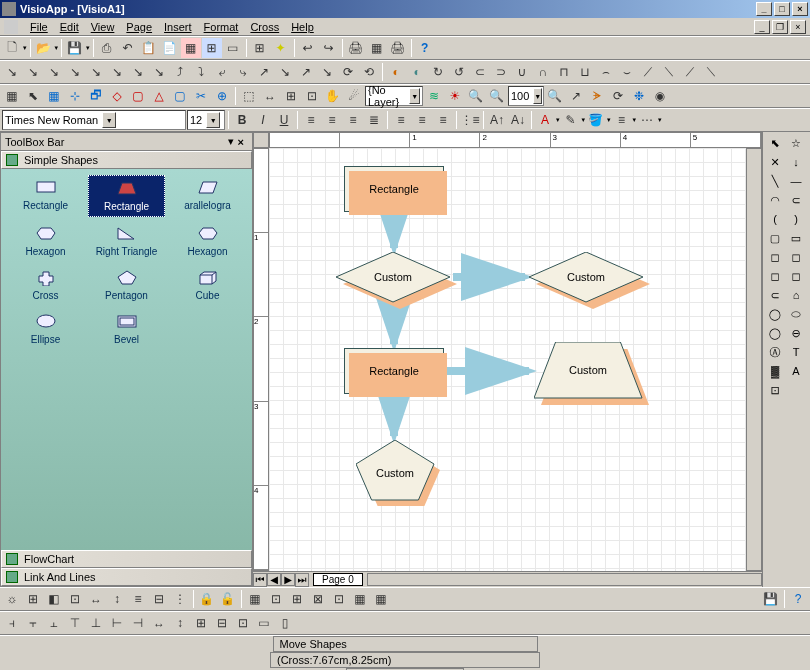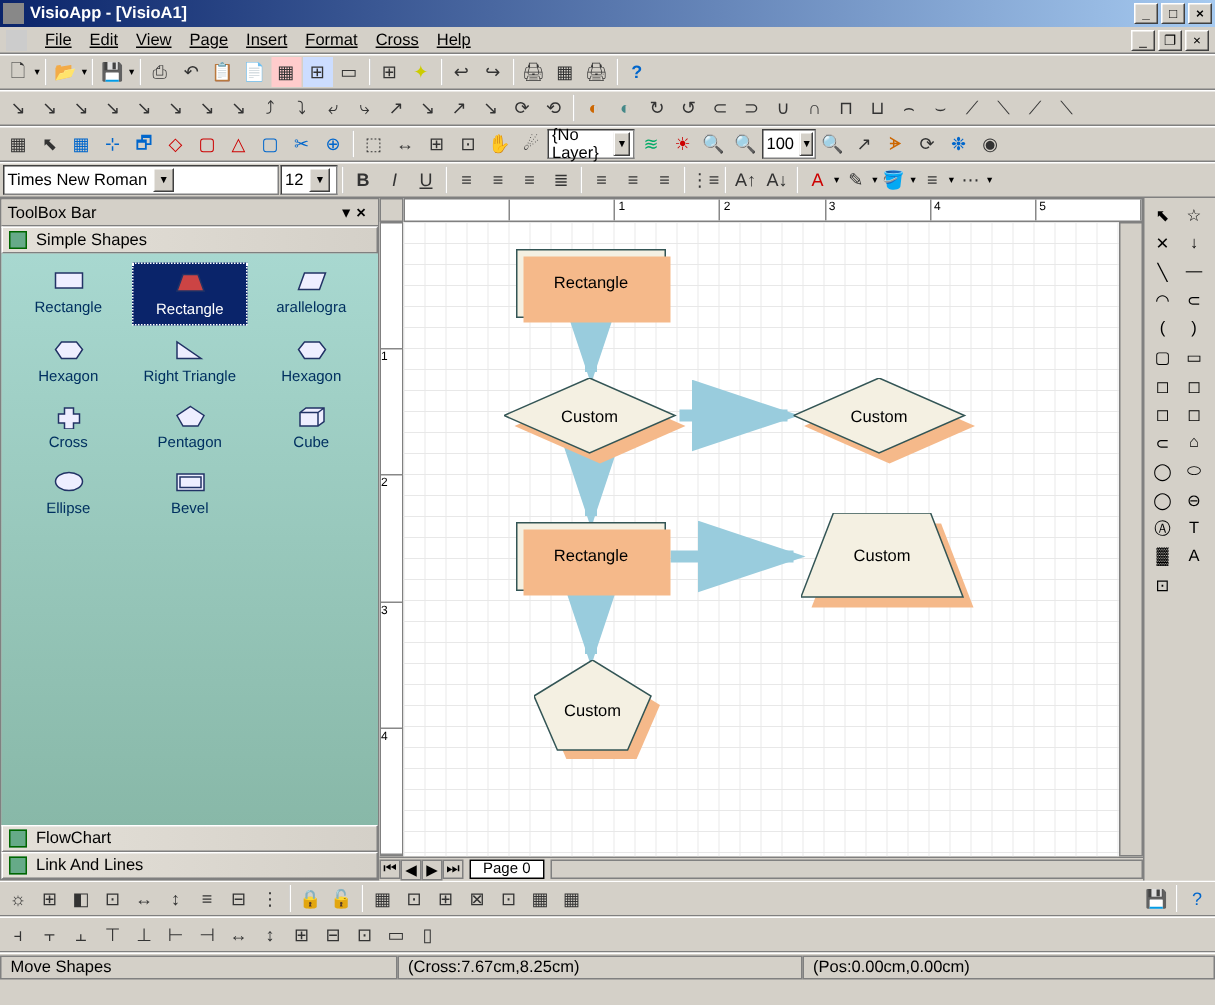--- a/index.html
+++ b/index.html
@@ -38,21 +38,21 @@
   .shape { position:absolute; background:#f4f0e2; border:1px solid #355; display:flex; align-items:center; justify-content:center; font-size:11px; }
   .shape .shadow { position:absolute; left:4px; top:4px; right:-4px; bottom:-4px; background:#f5b98a; z-index:-1; }
   .right-tools { width:48px; background:#d4d0c8; border-left:1px solid #808080; display:flex; flex-direction:column; padding:2px; gap:1px; }
   .rt-row { display:flex; gap:1px; }
   .rt-btn { width:20px; height:18px; display:flex; align-items:center; justify-content:center; font-size:11px; }
   .page-tabs { height:16px; background:#d4d0c8; display:flex; align-items:center; border-top:1px solid #808080; font-size:10px; }
   .page-tabs .nav { width:14px; text-align:center; border:1px solid #808080; }
   .page-tabs .tab { background:#fff; border:1px solid #000; padding:0 8px; margin-left:4px; }
   .page-tabs .scroll { flex:1; background:#d4d0c8; margin-left:4px; border:1px solid #808080; }
   .bottom-toolbars { background:#d4d0c8; }
-  .statusbar { height:18px; background:#d4d0c8; border-top:1px solid #fff; display:flex; align-items:center; font-size:11px; }
+  .statusbar { height:18px; background:#d4d0c8; border-top:1px solid #fff; display:flex; align-items:center; font-size:11px;flex-direction:column; }
   .status-cell { border:1px solid #808080; border-top-color:#808080; padding:1px 6px; height:16px; display:flex; align-items:center; }
   svg.shp { display:block; }
 </style>
 </head>
 <body>
 
 <div class="titlebar">
   <div class="icon"></div>
   <span>VisioApp - [VisioA1]</span>
   <div class="spacer"></div>

